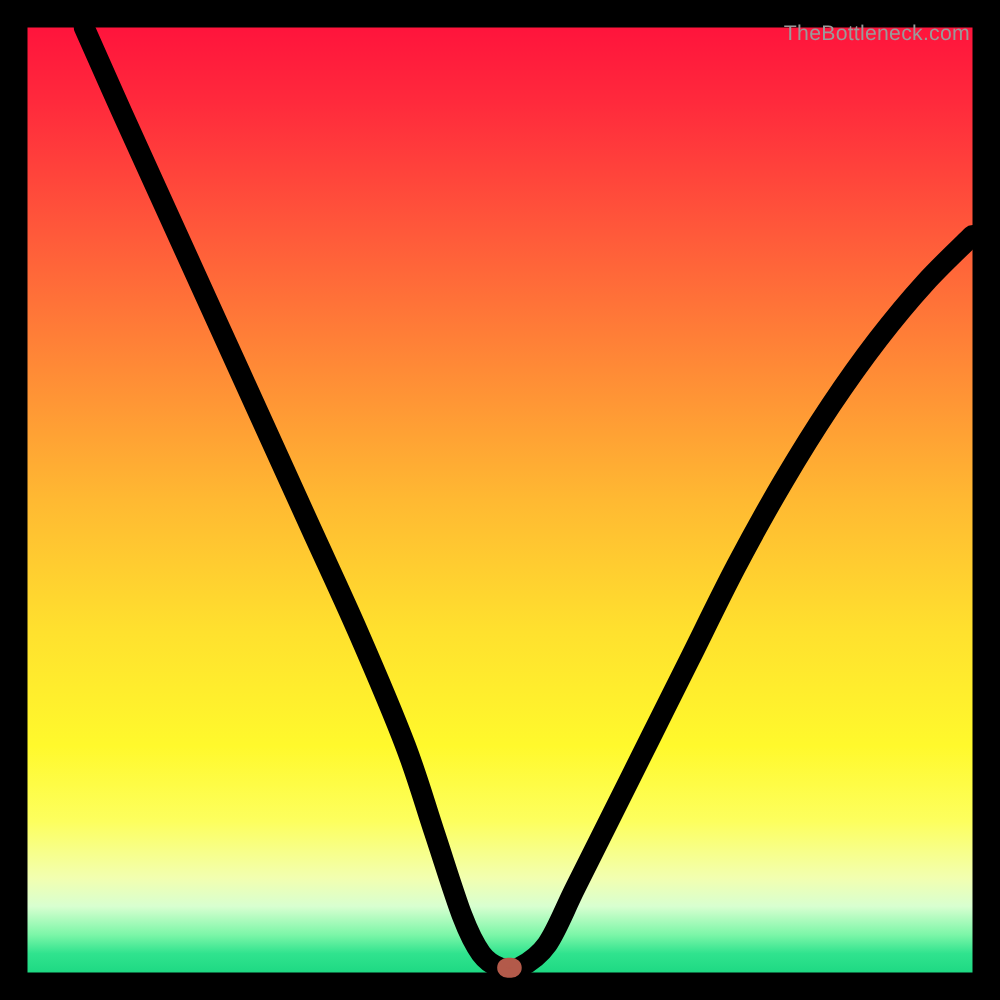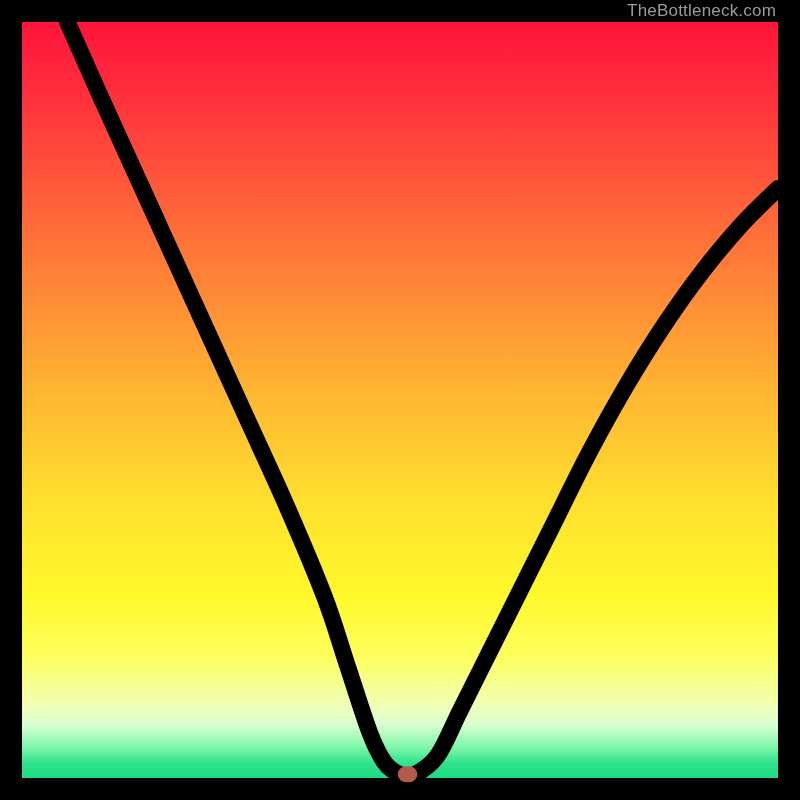--- a/index.html
+++ b/index.html
@@ -37,21 +37,21 @@
       #fdff5e 84%,
       #f2ffb0 90%,
       #d8ffd0 93%,
       #7cf6a8 96%,
       #30e38e 98%,
       #1ed983 100%
     );
   }
   .watermark {
     position: absolute;
-    top: 0;
+    top: 16px;
     right: 24px;
     height: 38px;
     line-height: 22px;
     color: #9a9a9a;
     font-size: 17px;
     font-weight: 500;
     letter-spacing: 0.2px;
     user-select: none;
   }
   svg.plot {

